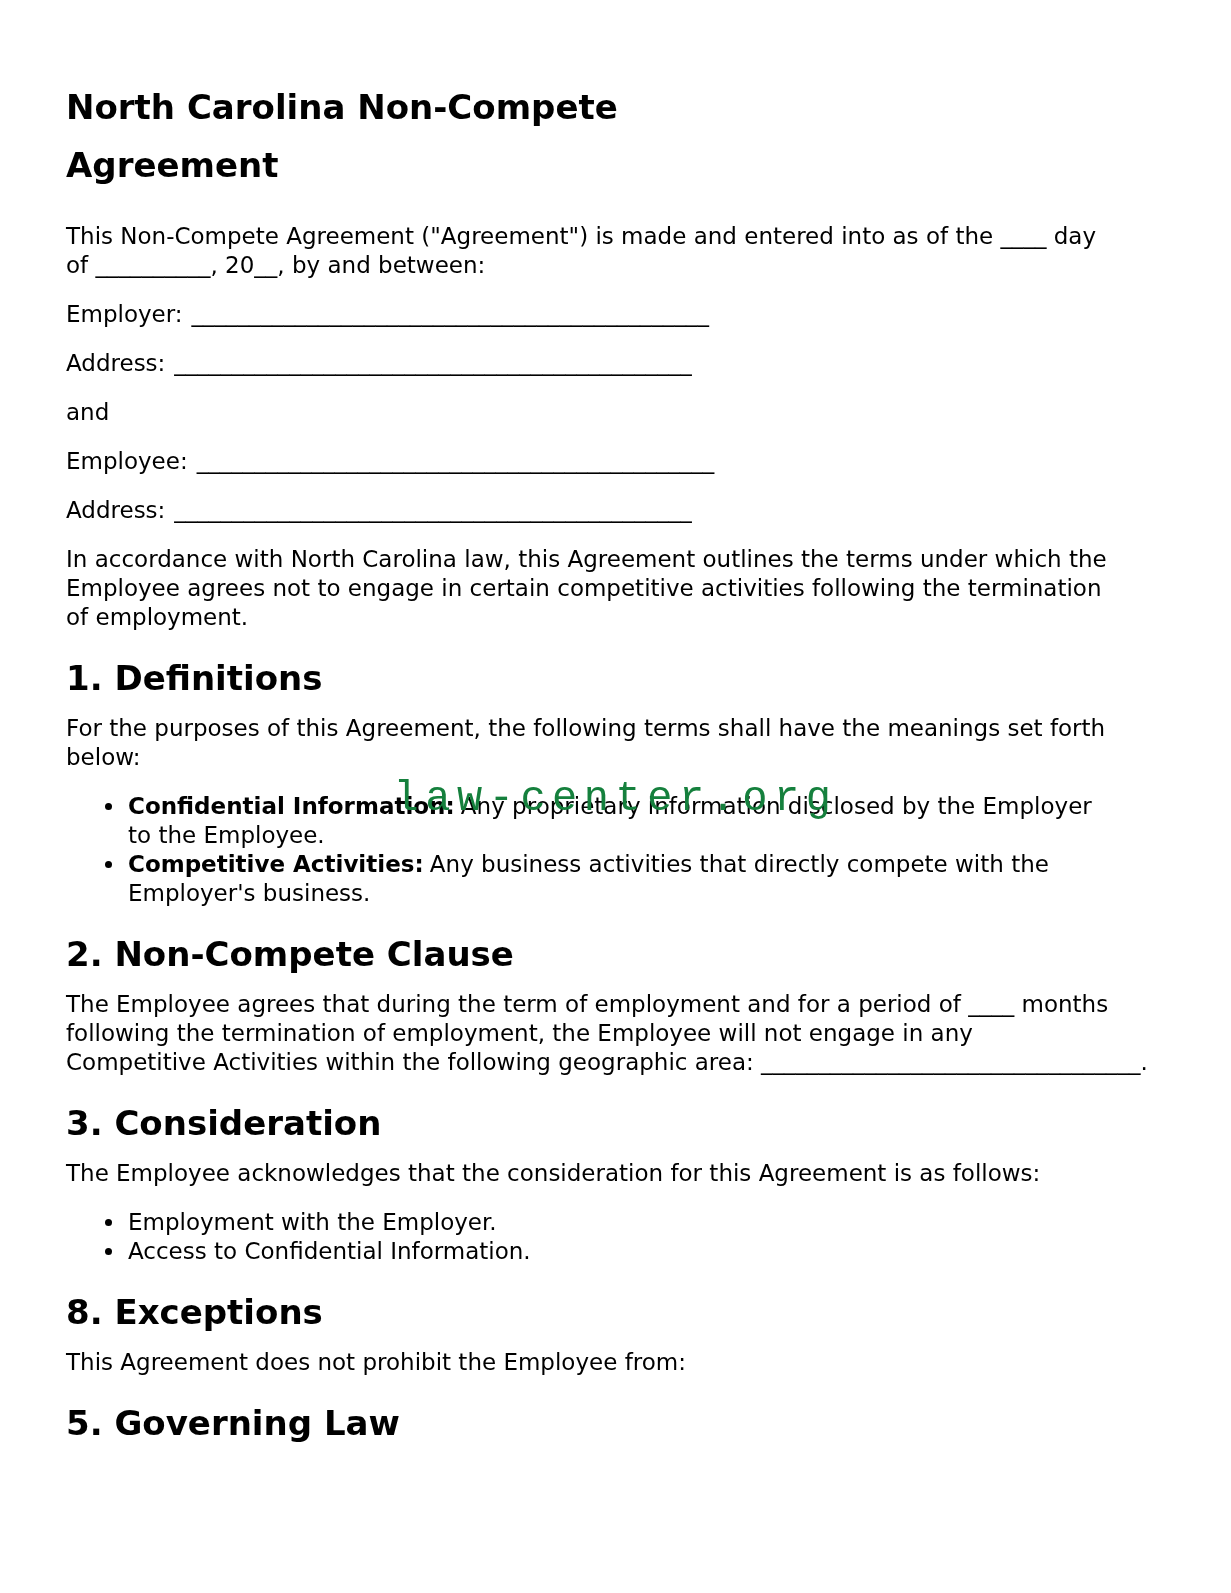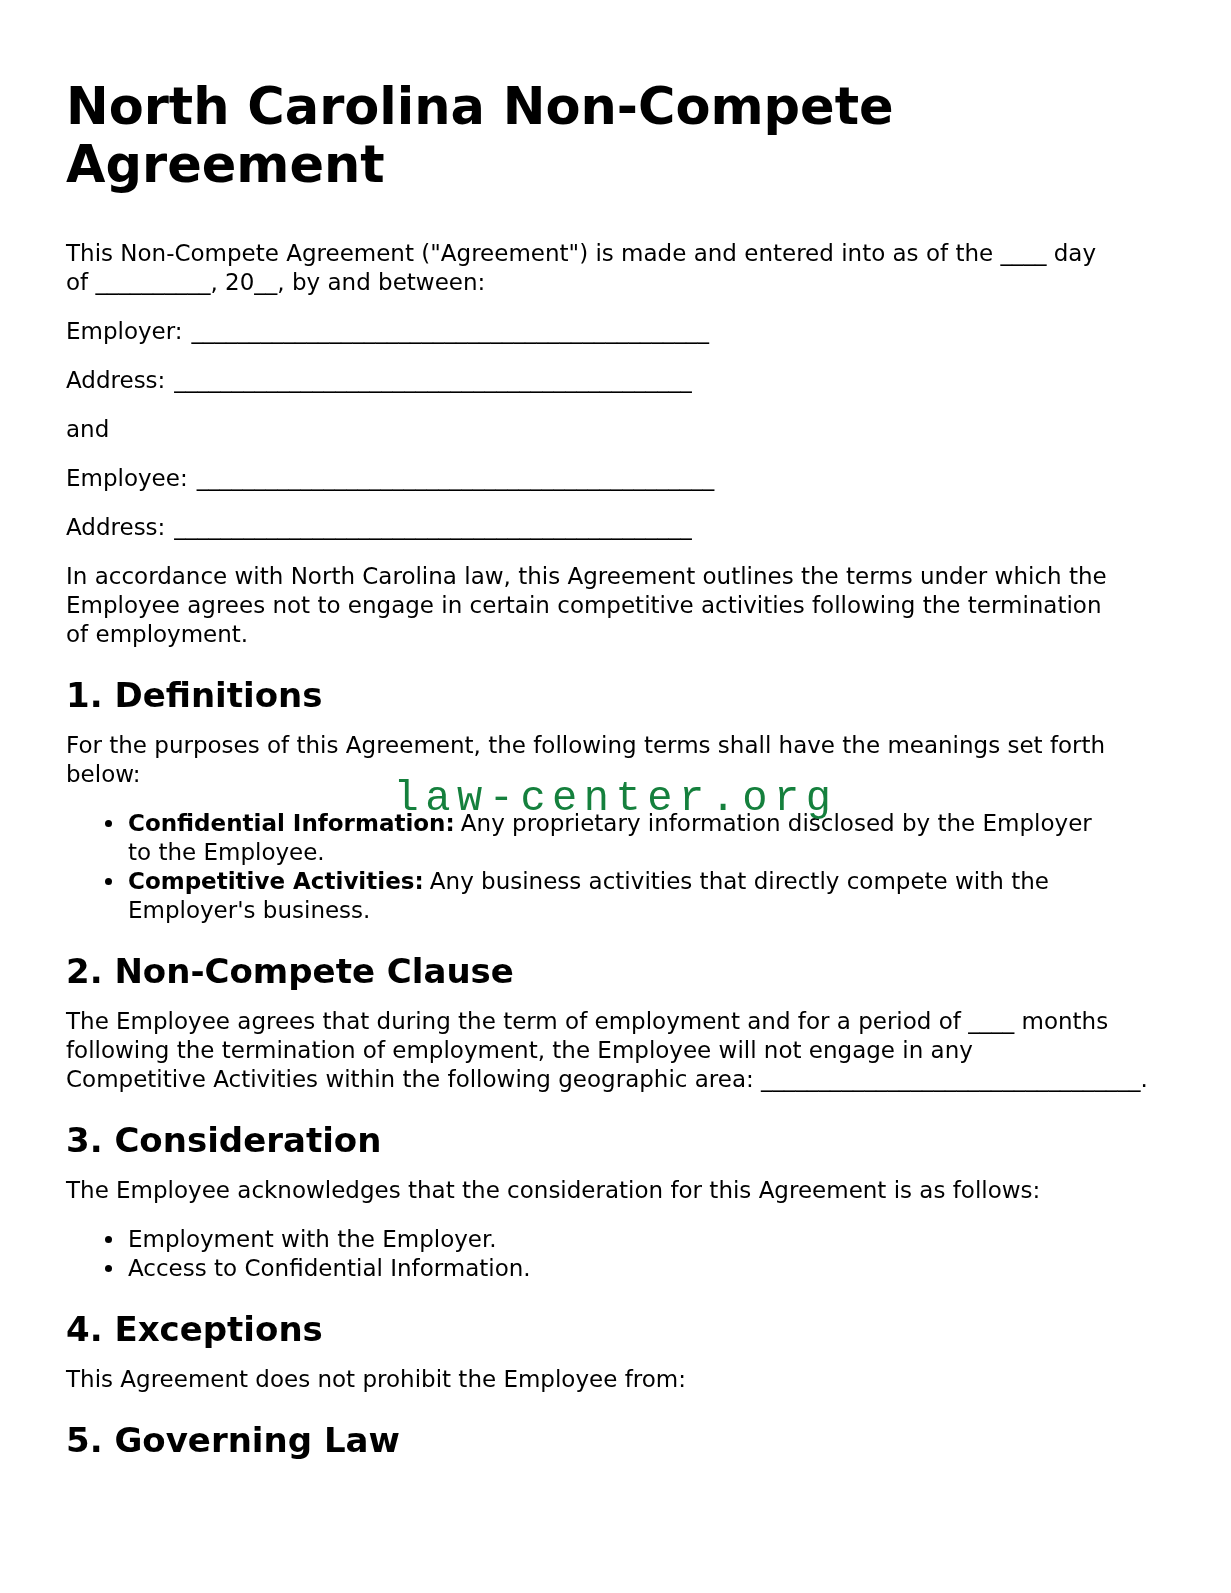--- a/index.html
+++ b/index.html
@@ -8,24 +8,24 @@
     height: 1593px;
     background: #ffffff;
     color: #000000;
     font-family: "DejaVu Sans", sans-serif;
     position: relative;
     overflow: hidden;
   }
   .page { padding: 0 66px; }
 
   h1.doc-title {
-    font-size: 51px;
+    font-size: 34px;
     line-height: 58px;
     font-weight: bold;
-    margin: 78px 0 45px 0;
+    margin: 78px 0 28px 0;
     white-space: pre-wrap;
   }
 
   p.para {
     font-size: 23px;
     line-height: 29px;
     margin: 20px 0;
     white-space: pre-wrap;
   }
 
@@ -110,20 +110,20 @@
 following the termination of employment, the Employee will not engage in any
 Competitive Activities within the following geographic area: _________________________________.</p>
 
   <h2 class="section-heading">3. Consideration</h2>
   <p class="para">The Employee acknowledges that the consideration for this Agreement is as follows:</p>
   <ul class="bullet-list">
     <li><span class="bullet-text">Employment with the Employer.</span></li>
     <li><span class="bullet-text">Access to Confidential Information.</span></li>
   </ul>
 
-  <h2 class="section-heading">4. Exceptions</h2>
+  <h2 class="section-heading">8. Exceptions</h2>
   <p class="para">This Agreement does not prohibit the Employee from:</p>
 
   <h2 class="section-heading">5. Governing Law</h2>
 
 </div>
 
 <div class="watermark">law-center.org</div>
 
 </body></html>

